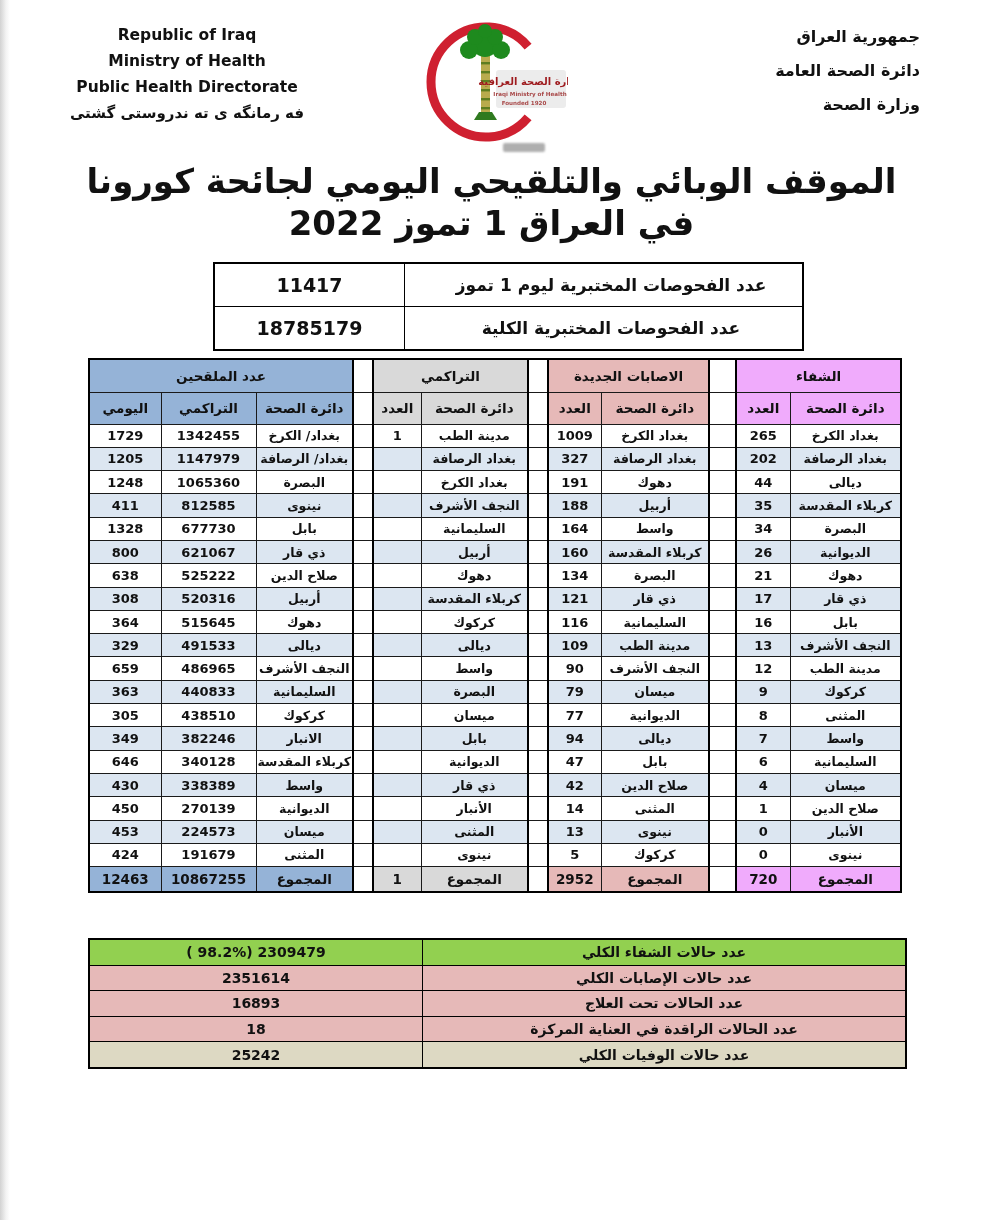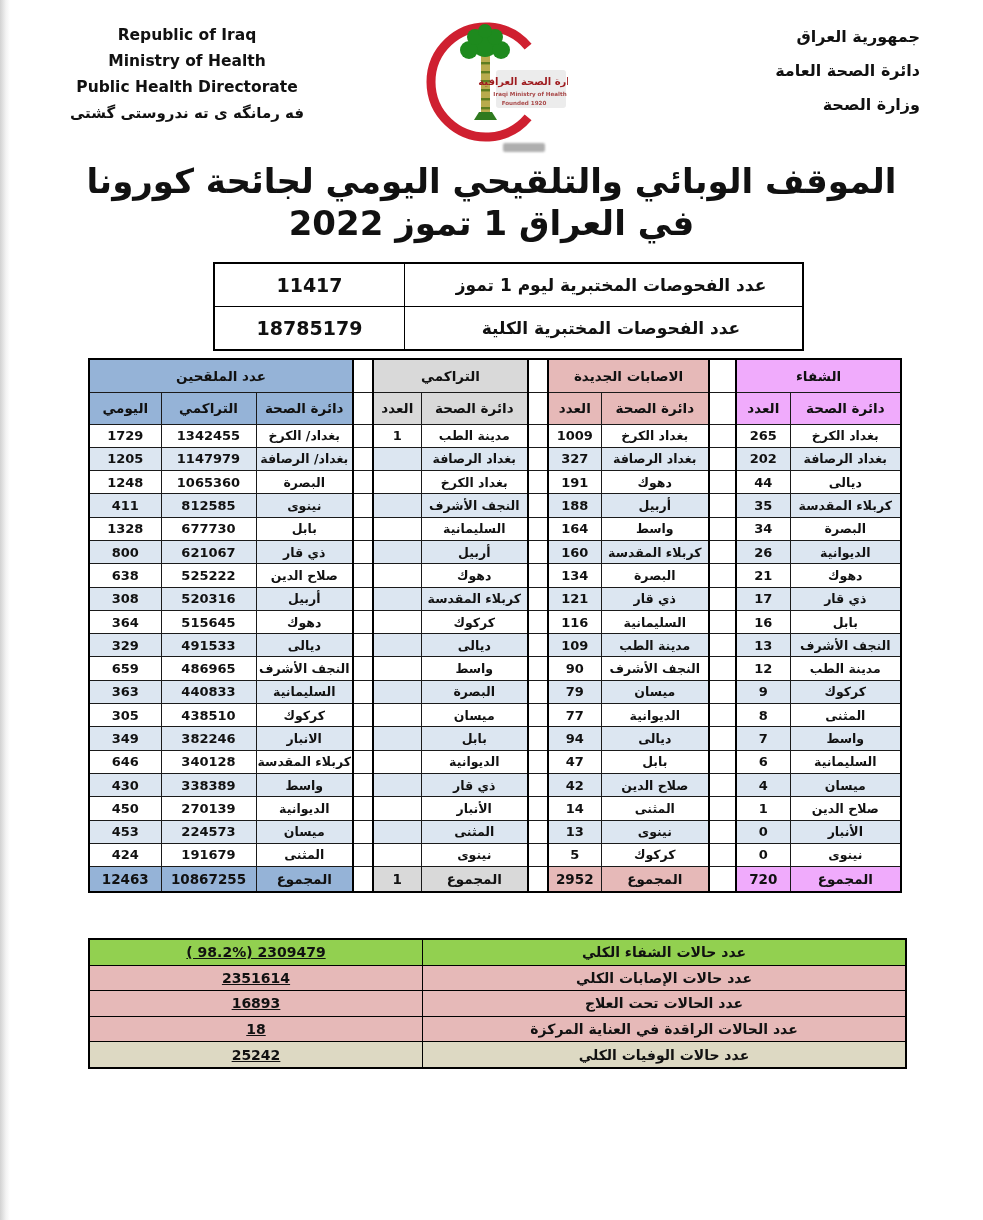--- a/index.html
+++ b/index.html
@@ -36,21 +36,21 @@
   .main td.gap,.main th.gap{background:#fff;border-left:2px solid #000;border-right:2px solid #000;}
   .main tr.stripe td:not(.gap){background:#dce6f1;}
   .bg-blue{background:#95b3d7;}
   .bg-gray{background:#d9d9d9;}
   .bg-pink{background:#e6b9b8;}
   .bg-green{background:#f0abfc;}
   .main tr.total td{height:24px;font-size:13.5px;}
   
   .summary{position:absolute;left:88px;top:938px;width:810px;border:2px solid #000;table-layout:fixed;}
   .summary td{border:1px solid #000;height:22.6px;text-align:center;font-weight:bold;font-size:14px;}
-  .summary .val{width:330px;direction:ltr;text-decoration:underline;}
+  .summary .val{width:330px;direction:ltr;}
   .summary .lab{width:480px;direction:rtl;}
 </style>
 </head>
 <body>
 
 <div class="page-edge"></div>
 
 <div class="hdr-left">
   <div>Republic of Iraq</div>
   <div>Ministry of Health</div>

